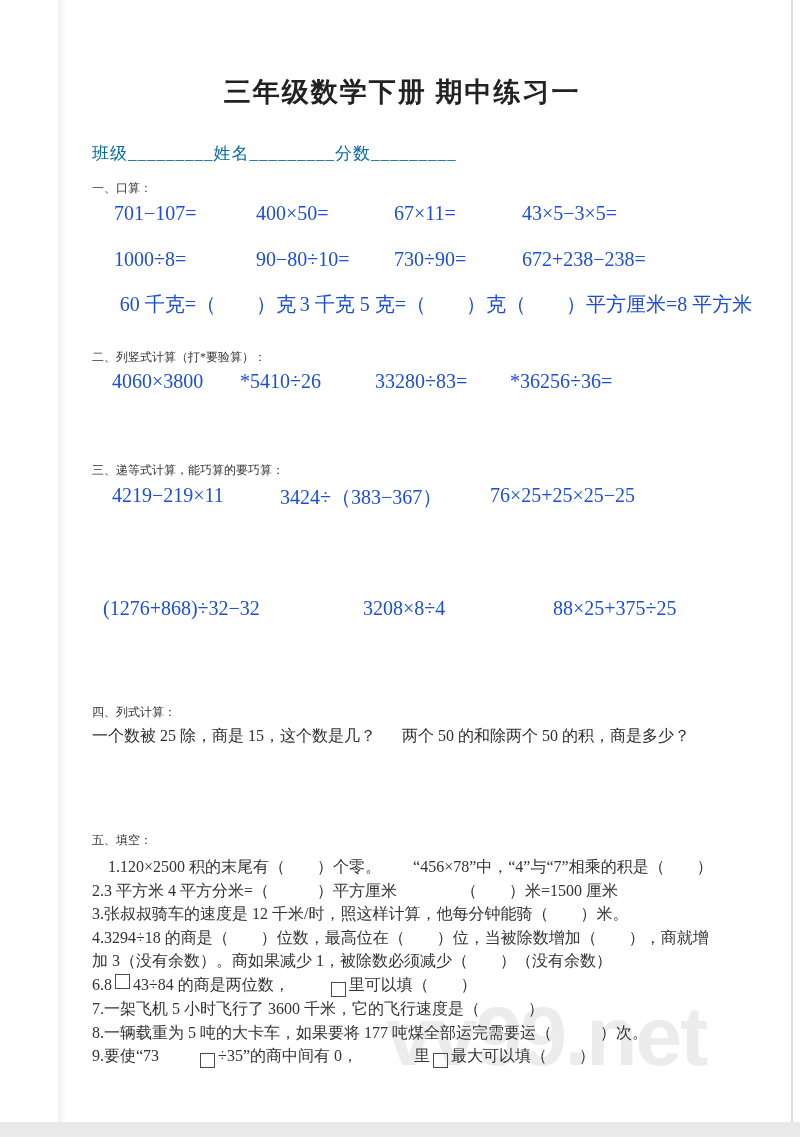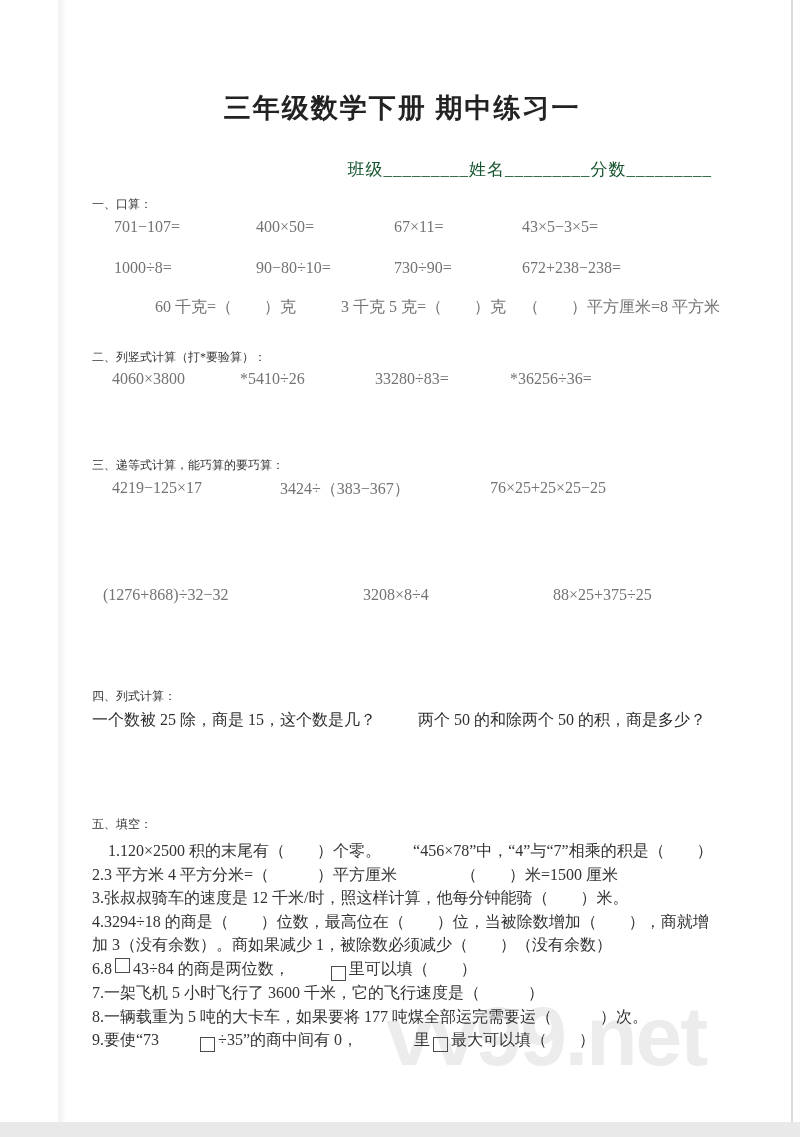--- a/index.html
+++ b/index.html
@@ -17,41 +17,41 @@
   .scan-left-shade{position:absolute;top:0;bottom:15px;left:58px;width:9px;
     background:linear-gradient(to right,#f1f1f1,#ffffff);}
   .watermark{
     position:absolute;left:386px;top:988px;z-index:0;
     font-family:"Liberation Sans","DejaVu Sans",sans-serif;
     font-weight:bold;font-size:84px;letter-spacing:-2px;
     color:#ececec;user-select:none;white-space:nowrap;
   }
   .content{position:relative;z-index:1;padding:0 88px 0 92px;}
   .title{
-    margin:16px;padding-top:74px;
+    margin:0;padding-top:74px;
     text-align:center;font-size:27px;font-weight:bold;color:#222;
     letter-spacing:2px;
   }
   .header-line{
-    margin-top:32px;text-align:right;font-size:17px;color:#14532d;
+    margin-top:32px;text-align:left;font-size:17px;color:#0369a1;
     letter-spacing:1px;
   }
   .sec-heading{font-size:12px;color:#333;}
-  .row{display:grid;font-size:16px;color:#737373;white-space:nowrap;}
+  .row{display:grid;font-size:20px;color:#1d4ed8;white-space:nowrap;}
   .row span{display:block;}
   
   .s1-grid{grid-template-columns:142px 138px 128px 192px;margin-left:22px;}
   .s1-units{grid-template-columns:196px 210px 214px;margin-left:8px;}
   
   .s2-grid{grid-template-columns:128px 135px 135px 200px;margin-left:20px;}
   
   .s3-grid1{grid-template-columns:168px 210px 240px;margin-left:20px;}
   .s3-grid2{grid-template-columns:232px 162px 224px;margin-left:11px;gap:28px;}
   
-  .s4-line{display:flex;gap:42px;font-size:16px;margin-top:5px;white-space:nowrap;}
+  .s4-line{display:flex;gap:26px;font-size:16px;margin-top:5px;white-space:nowrap;}
   
   .fill-line{font-size:16px;line-height:23.6px;color:#333;white-space:nowrap;}
   .sq{
     display:inline-block;width:13px;height:13px;
     border:1.3px solid #4a4a4a;background:transparent;
     margin:0 3px;vertical-align:1px;
   }
   .sq.low{vertical-align:-7px;}
   .gap38{display:inline-block;width:38px;}
   .gap56{display:inline-block;width:56px;}
@@ -95,21 +95,21 @@
     <div class="sec-heading" style="margin-top:31px;">二、列竖式计算（打*要验算）：</div>
     <div class="row s2-grid" style="margin-top:4px;">
       <span>4060×3800</span>
       <span>*5410÷26</span>
       <span>33280÷83=</span>
       <span>*36256÷36=</span>
     </div>
 
     <div class="sec-heading" style="margin-top:69px;">三、递等式计算，能巧算的要巧算：</div>
     <div class="row s3-grid1" style="margin-top:5px;">
-      <span>4219−125×17</span>
+      <span>4219−219×11</span>
       <span>3424÷（383−367）</span>
       <span>76×25+25×25−25</span>
     </div>
     <div class="row s3-grid2" style="margin-top:86px;">
       <span>(1276+868)÷32−32</span>
       <span>3208×8÷4</span>
       <span>88×25+375÷25</span>
     </div>
 
     <div class="sec-heading" style="margin-top:84px;">四、列式计算：</div>

